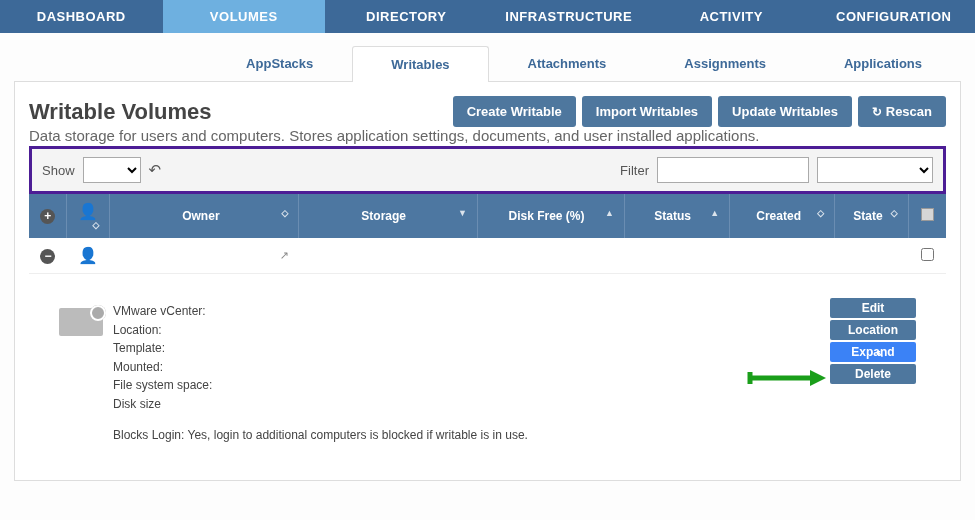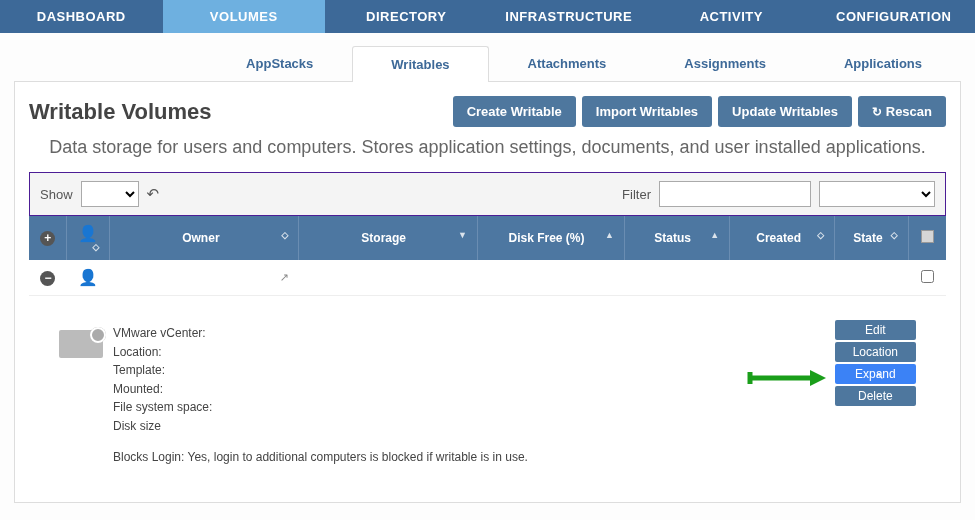--- a/index.html
+++ b/index.html
@@ -5,28 +5,28 @@
     * { box-sizing: border-box; margin: 0; padding: 0; }
     body { font-family: Arial, sans-serif; font-size: 13px; color: #555; background: #fdfdfd; }
     .container { width: 975px; height: 520px; position: relative; }
     .main-nav { display: flex; background: #3d6998; }
     .main-nav-item { padding: 9px 0; text-align:center; color: #fff; font-weight: bold; letter-spacing: 0.5px; flex: 1; cursor: pointer; font-size: 13px; }
     .main-nav-item.active { background: #6eb0e0; }
     .sub-nav { display: flex; margin: 12px 14px 0 14px; border-bottom: 1px solid #ddd; justify-content: flex-end; }
     .sub-nav-item { padding: 10px 38px; color: #3d6998; font-weight: bold; cursor: pointer; border: 1px solid transparent; border-bottom: none; border-radius: 3px 3px 0 0; font-size: 13px; }
     .sub-nav-item.active { background: #fff; border-color: #ddd; position: relative; top: 1px; }
     .content { margin: 0 14px; background: #fff; padding: 14px; border: 1px solid #ddd; border-top: none; }
-    .page-header { display: flex; justify-content: space-between; align-items: center; margin-bottom: 10px; }
+    .page-header { display: flex; justify-content: space-between; align-items: center; margin-bottom: 0; }
     .page-title { font-size: 22px; font-weight: bold; color: #444; }
     .btn-group { display: flex; gap: 6px; padding-left: 11px; }
     .btn { background: #4e779e; color: #fff; border: none; padding: 8px 14px; border-radius: 3px; font-size: 13px; font-weight: bold; cursor: pointer; }
-    .btn.small { padding: 3px 18px; font-size: 12px; font-weight: normal; border-radius: 2px; min-width: 72px; text-align: center; }
+    .btn.small { padding: 3px 18px; font-size: 12px; font-weight: bold; border-radius: 2px; min-width: 72px; text-align: center; }
     .btn.blue { background: #3b82f6; }
-    .description { color: #666; margin-bottom: 14px; font-size: 18px; text-align: center; }
-    .table-controls { background: #f4f4f4; border: 1px solid #4c1d95; padding: 8px 10px; display: flex; align-items: flex-start; justify-content: space-between; }
+    .description { color: #666; margin-bottom: 2px; font-size: 15px; }
+    .table-controls { background: #f4f4f4; border: 3px solid #4c1d95; padding: 8px 10px; display: flex; align-items: flex-start; justify-content: space-between; }
     .show-wrap { display: flex; align-items: center; gap: 8px; }
     select, input[type="text"] { border: 1px solid #aaa; padding: 11px 5px; font-size: 13px; background: #fff; height: 26px; }
     .show-select { width: 58px; }
     .filter-input { width: 152px; }
     .view-select { width: 116px; }
     .undo-icon { font-size: 15px; color: #555; cursor: pointer; }
     .filter-wrap { display: flex; align-items: center; gap: 8px; }
     table { width: 100%; border-collapse: collapse; }
     thead tr { background: #4d77a1; color: #fff; }
     th { text-align: center; padding: 8px 10px; font-size: 12px; font-weight: bold; position: relative; border-right: 1px solid #6a8db2; }

